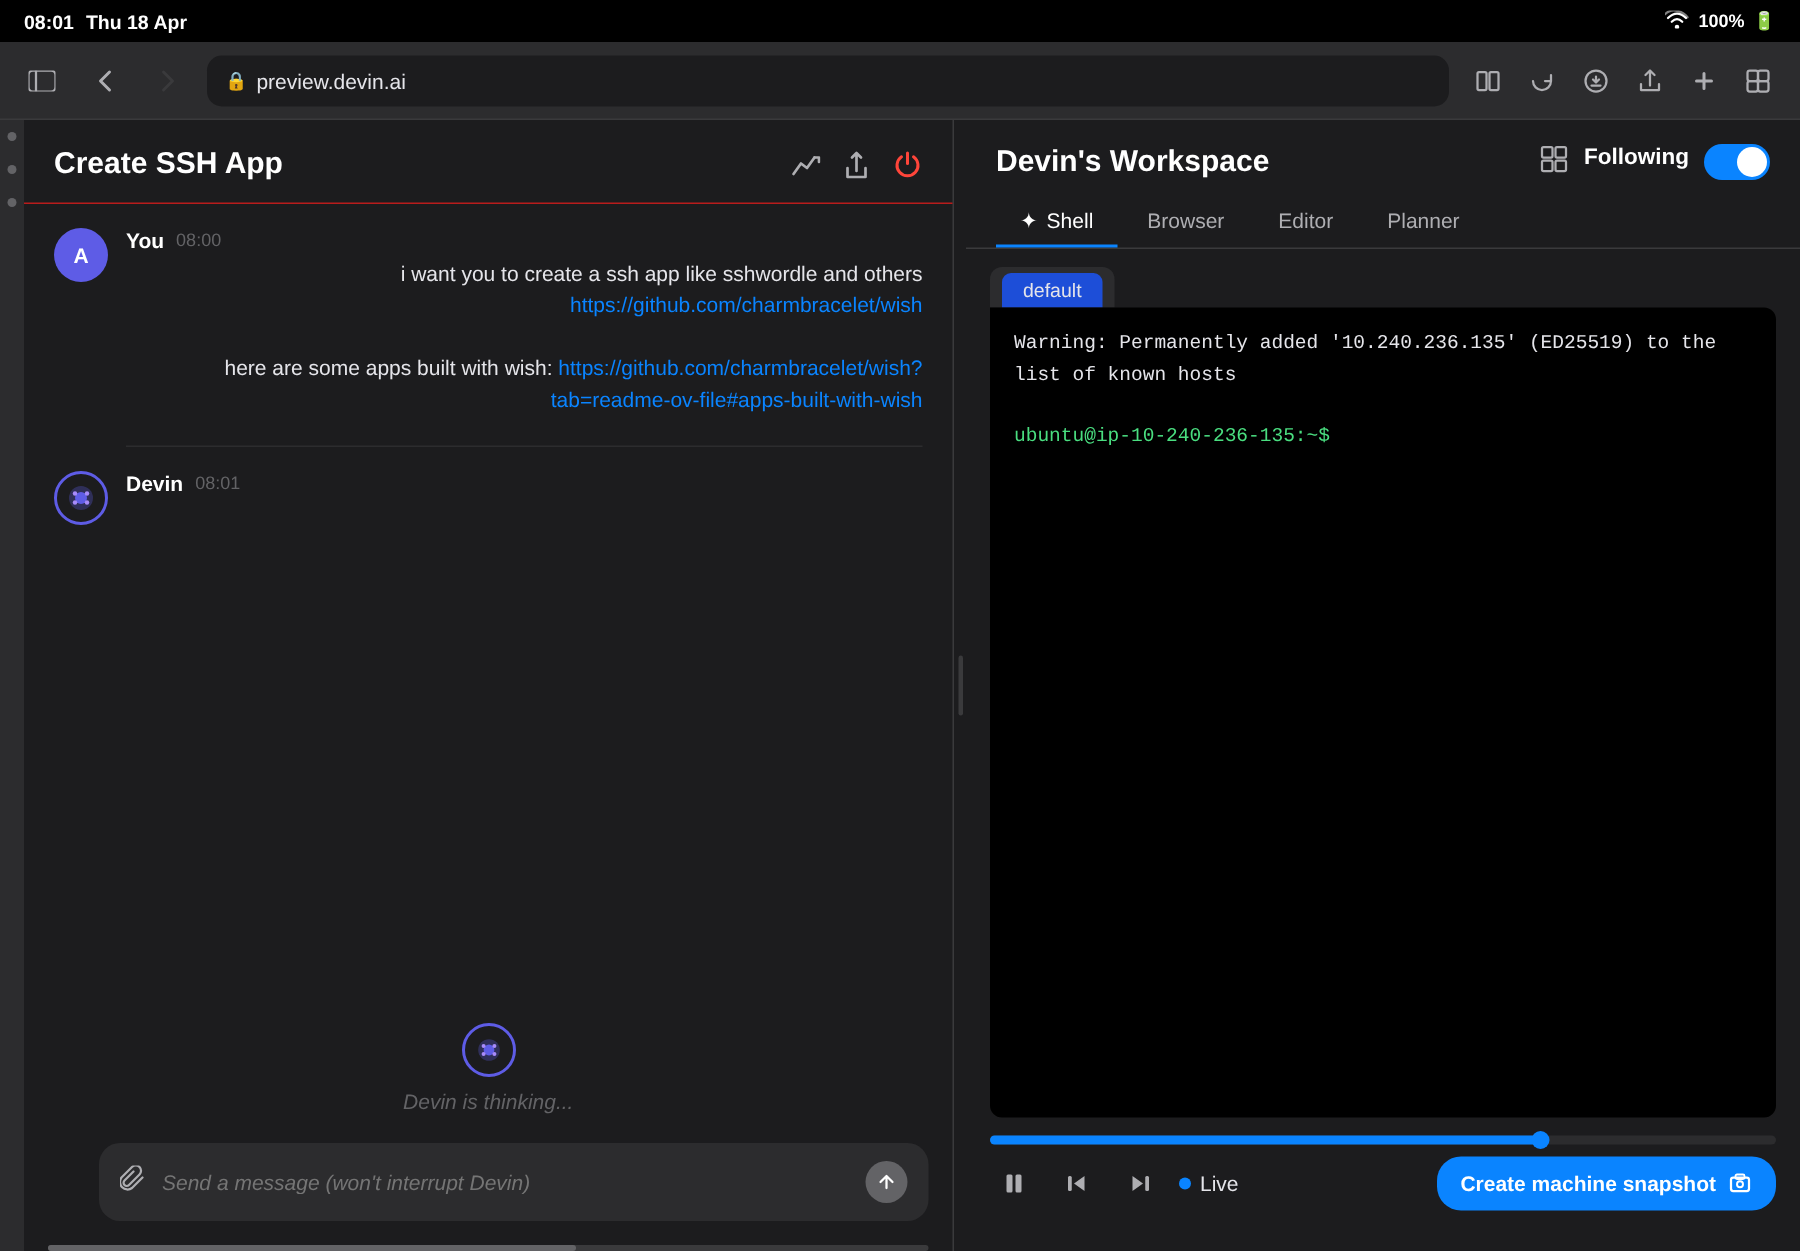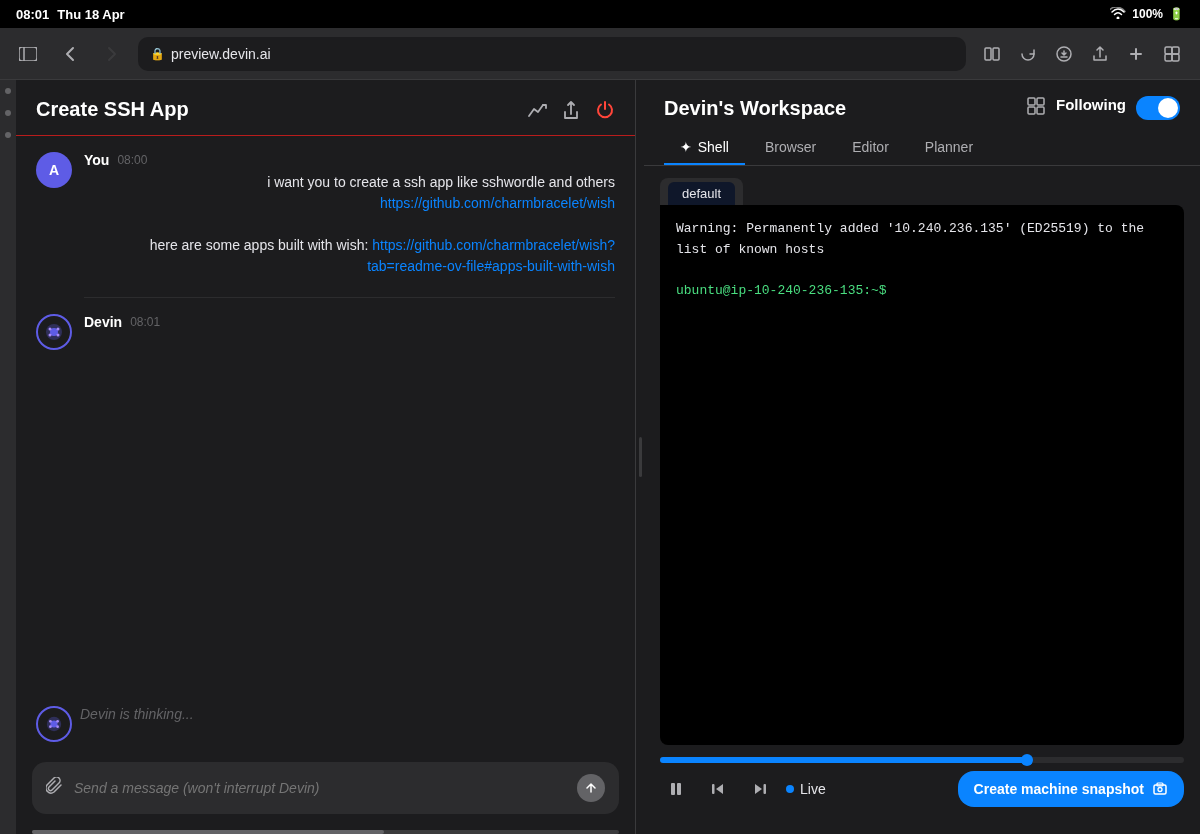--- a/index.html
+++ b/index.html
@@ -179,22 +179,24 @@
     }
     .message-divider {
       height: 1px;
       background: #2c2c2e;
       margin: 8px 0 16px 48px;
     }
 
     
     .thinking-status {
       display: flex;
+      align-items: center;
       gap: 8px;
       padding: 10px 20px;
+      flex-direction: column;
     }
     .thinking-avatar {
       width: 36px; height: 36px;
       border-radius: 50%;
       background: #1c1c1e;
       border: 2px solid #5e5ce6;
       display: flex;
       align-items: center;
       justify-content: center;
     }
@@ -208,20 +210,21 @@
     .chat-input-area {
       padding: 10px 16px 16px;
     }
     .chat-input-box {
       background: #2c2c2e;
       border-radius: 14px;
       padding: 12px 14px;
       display: flex;
       align-items: center;
       gap: 10px;
+      margin-left: 34px;
     }
     .attach-btn {
       color: #aeaeb2;
       font-size: 18px;
       cursor: pointer;
       flex-shrink: 0;
     }
     .message-input {
       flex: 1;
       background: transparent;
@@ -362,21 +365,21 @@
       border-radius: 8px 8px 0 0;
       display: flex;
       padding: 4px 8px 0;
       gap: 4px;
       width: fit-content;
     }
     .terminal-tab {
       padding: 4px 14px;
       font-size: 13px;
       color: #e5e5ea;
-      background: #0f172a;
+      background: #1d4ed8;
       border-radius: 6px 6px 0 0;
       cursor: pointer;
     }
     .terminal-window {
       background: #000000;
       flex: 1;
       border-radius: 0 8px 8px 8px;
       padding: 14px 16px;
       font-family: 'SF Mono', 'Menlo', 'Monaco', 'Courier New', monospace;
       font-size: 13px;

